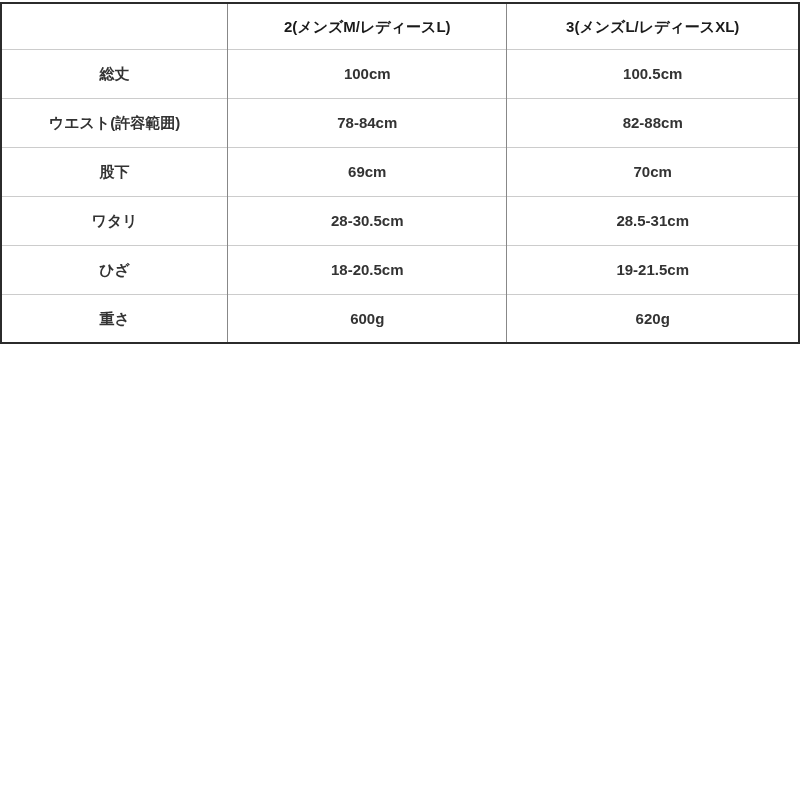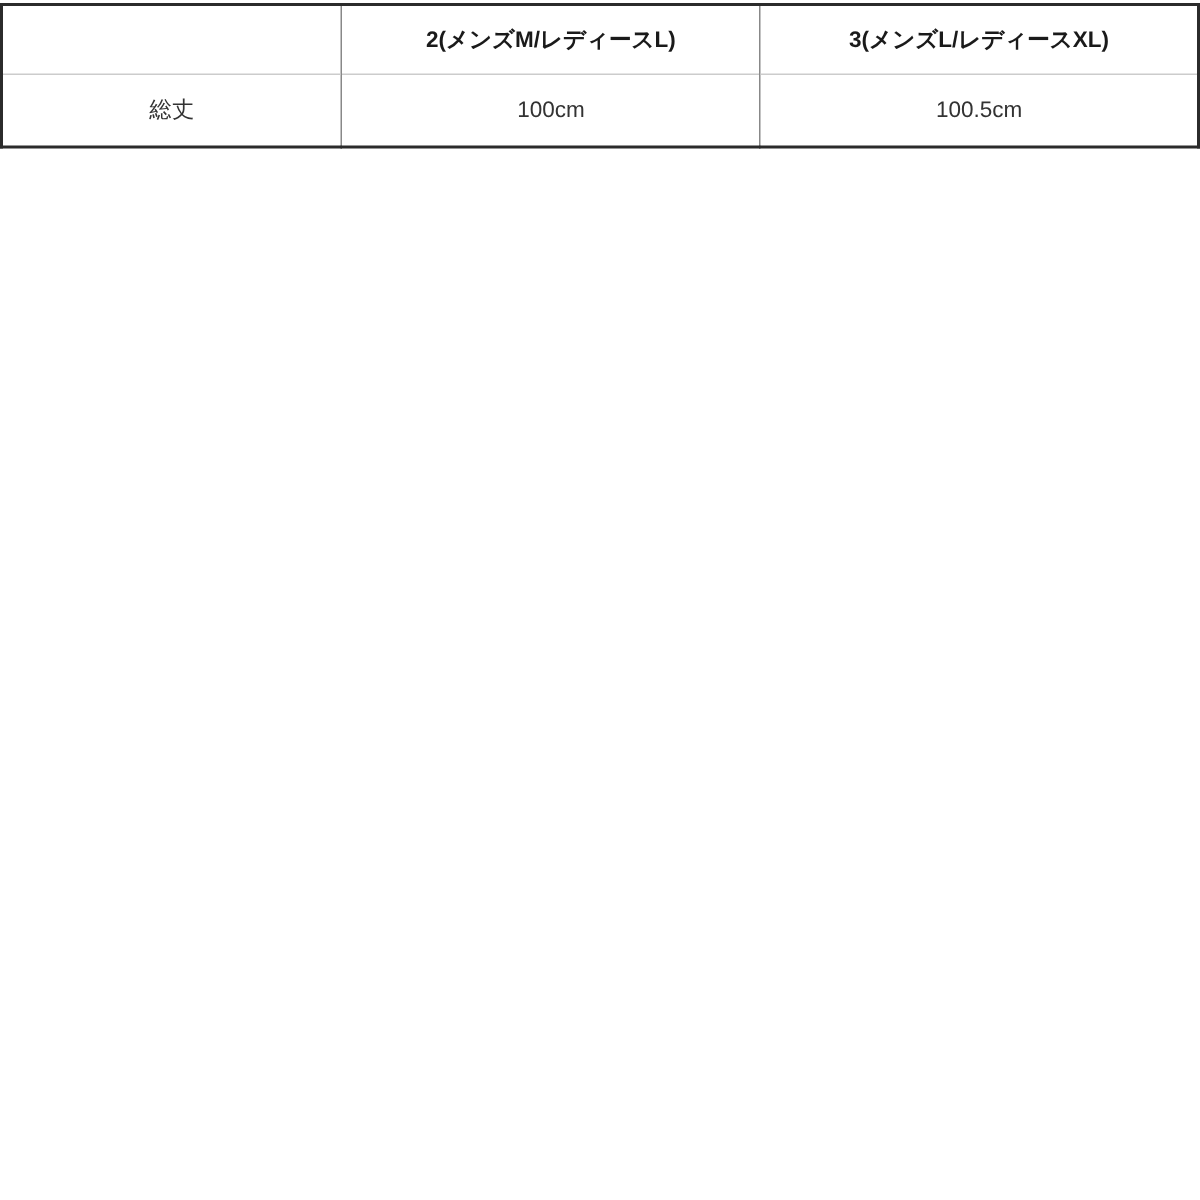--- a/index.html
+++ b/index.html
@@ -40,21 +40,21 @@
     overflow:hidden;
     margin-top:39px;
   }
   thead th{
     height:46px;
     font-weight:bold;
     color:var(--header-text);
   }
   tbody td{
     height:49px;
-    font-weight:normal;
+    font-weight:bold;
     color:var(--cell-text);
     border-top:1px solid var(--row-line);
   }
   th + th, td + td{
     border-left:1px solid var(--col-line);
   }
 </style>
 </head>
 <body>
 
@@ -71,15 +71,40 @@
         <th>2(メンズM/レディースL)</th>
         <th>3(メンズL/レディースXL)</th>
       </tr>
     </thead>
     <tbody>
         <tr>
           <td>総丈</td>
           <td>100cm</td>
           <td>100.5cm</td>
         </tr>
+        <tr>
+          <td>ウエスト(許容範囲)</td>
+          <td>78-84cm</td>
+          <td>82-88cm</td>
+        </tr>
+        <tr>
+          <td>股下</td>
+          <td>69cm</td>
+          <td>70cm</td>
+        </tr>
+        <tr>
+          <td>ワタリ</td>
+          <td>28-30.5cm</td>
+          <td>28.5-31cm</td>
+        </tr>
+        <tr>
+          <td>ひざ</td>
+          <td>18-20.5cm</td>
+          <td>19-21.5cm</td>
+        </tr>
+        <tr>
+          <td>重さ</td>
+          <td>600g</td>
+          <td>620g</td>
+        </tr>
       </tbody>
   </table>
 </div>
 
 </body></html>

